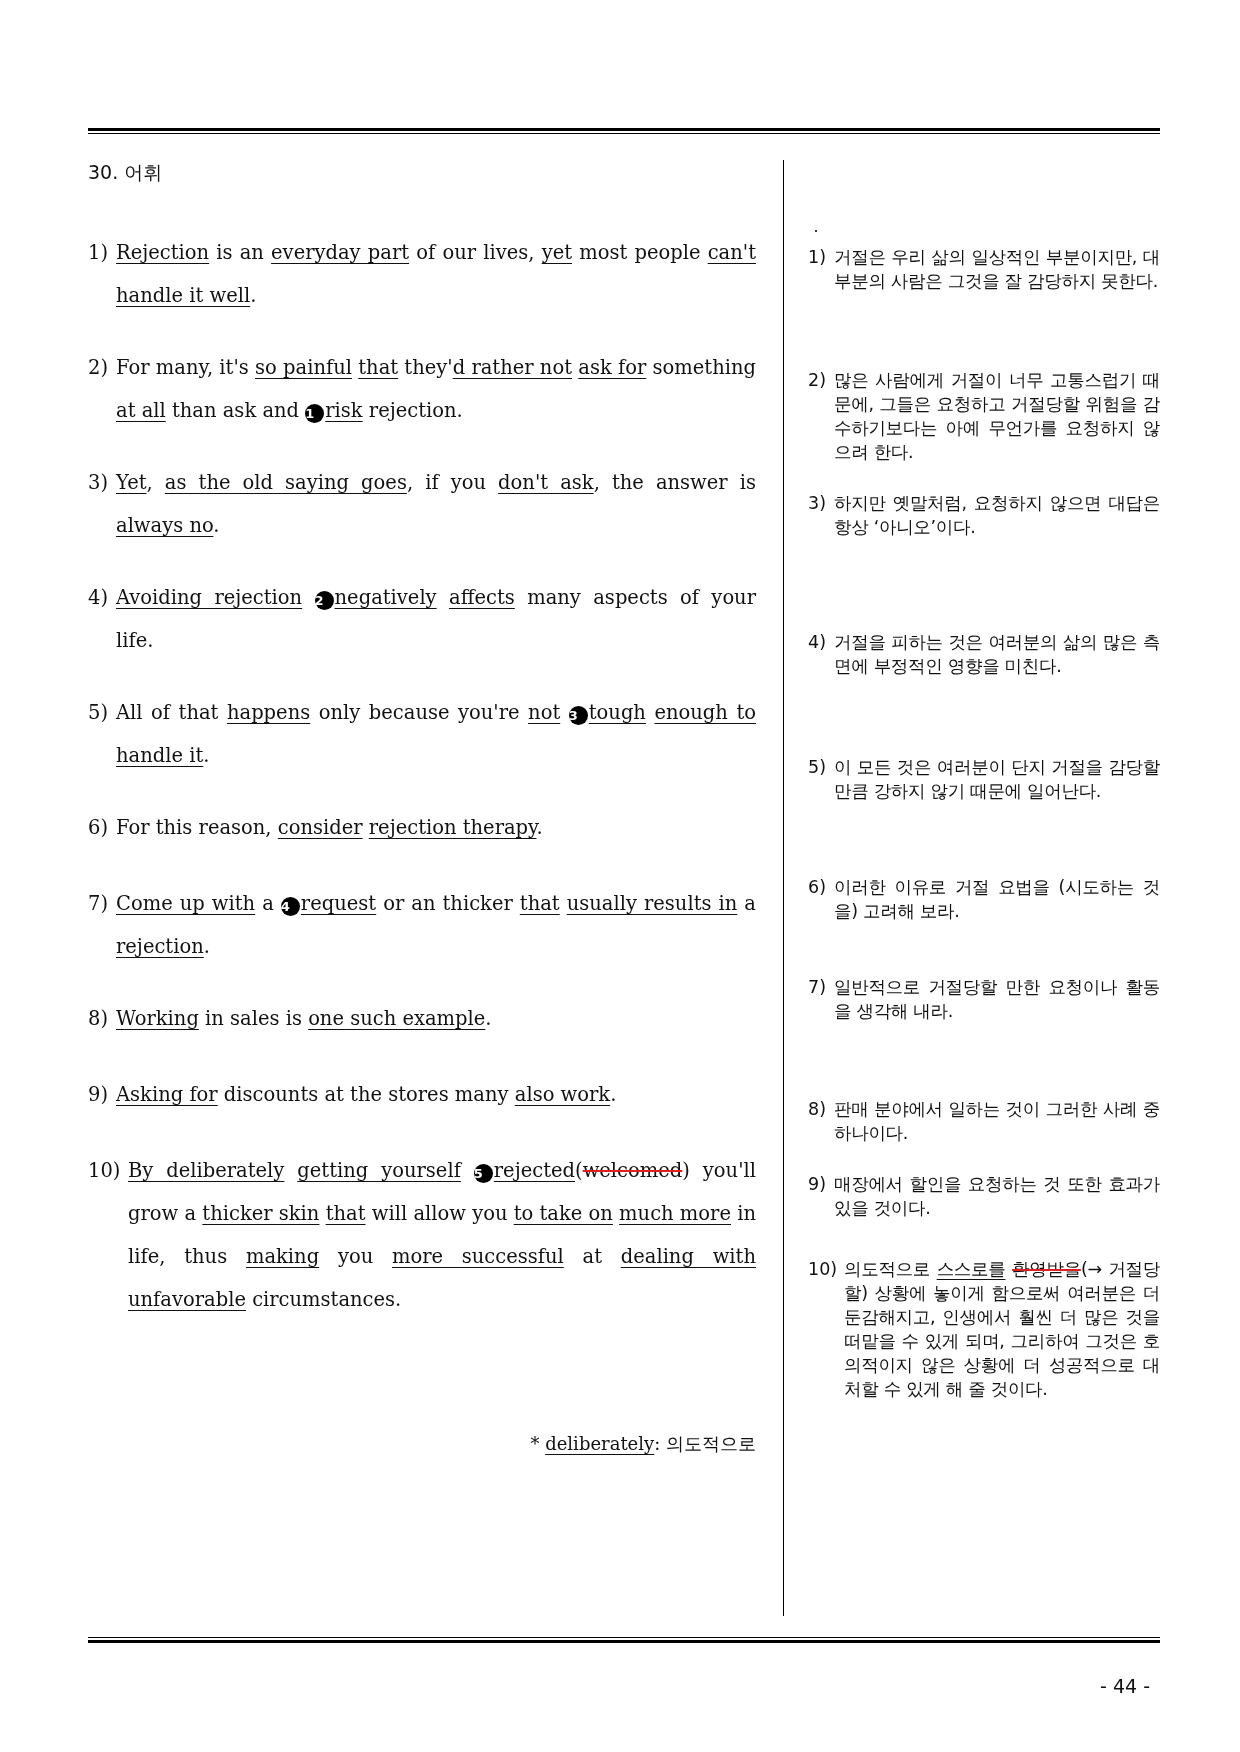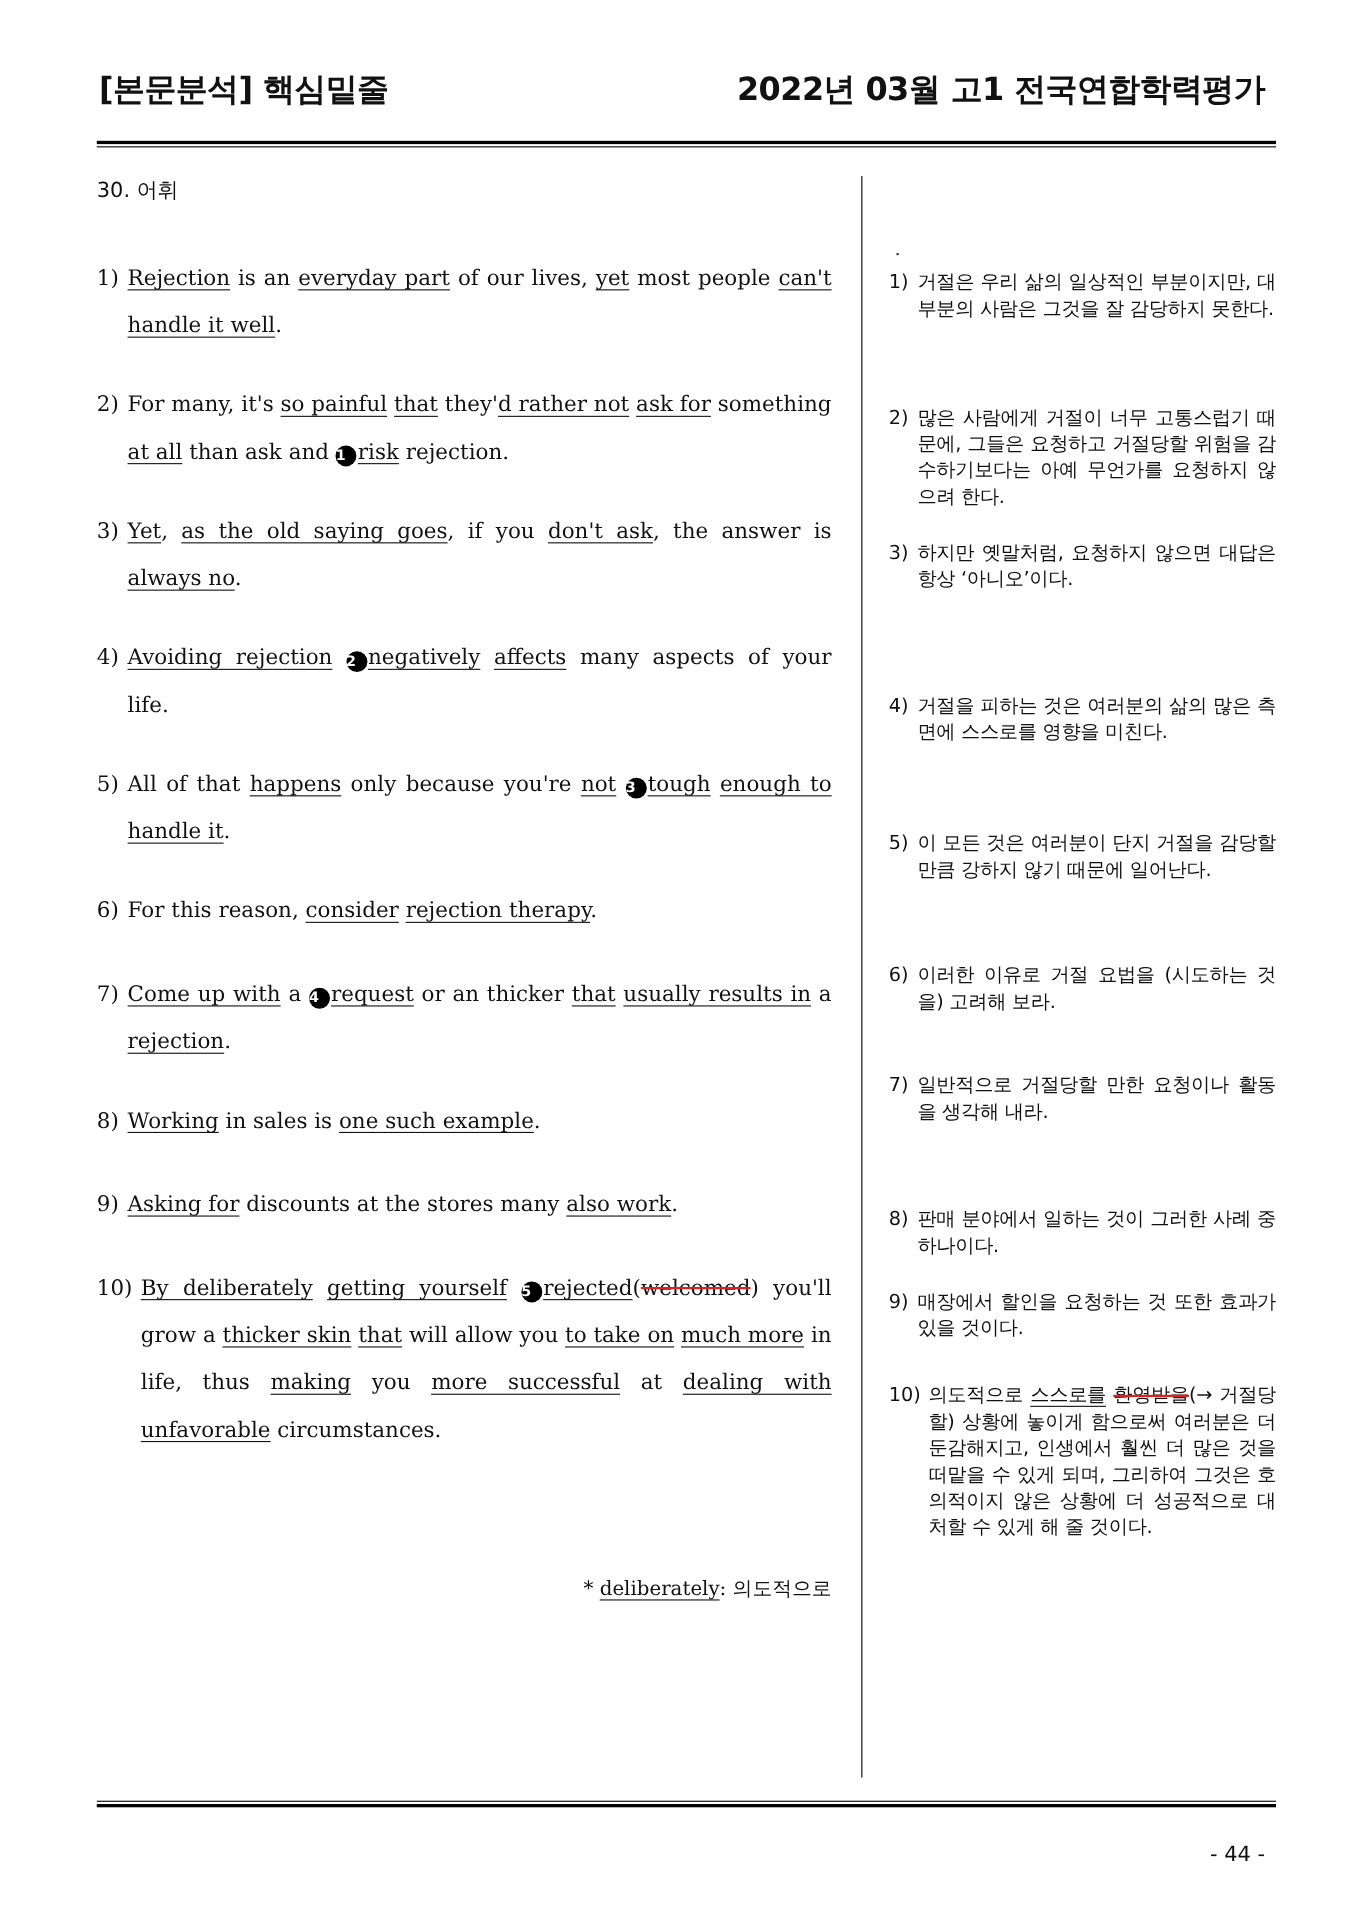--- a/index.html
+++ b/index.html
@@ -41,22 +41,20 @@
     .footnote { position: absolute; right: 484px; top: 1432px; font-size: 18px; font-family: "DejaVu Serif", serif; }
 
     .tiny-dot { position: absolute; left: 815px; top: 230px; width: 2px; height: 2px; background: #333; }
 
     .page-num { position: absolute; right: 90px; top: 1675px; font-family: "DejaVu Sans", sans-serif; font-size: 19px; }
   </style>
 </head>
 <body>
 
 <div class="header">
-  <div class="header-left">[본문분석] 핵심밑줄</div>
-  <div class="header-right">2022년 03월 고1 전국연합학력평가</div>
 </div>
 <div class="rule-top">
   <div class="thick"></div>
     <div class="gap"></div>
     <div class="thin"></div>
 </div>
 
 <div class="qtitle">30. 어휘</div>
 
 <div class="divider"></div>
@@ -114,21 +112,21 @@
 <div class="ko" style="top:368px">
     <span class="num">2)</span>
     <div class="body"><span>많은 사람에게 거절이 너무 고통스럽기 때문에, 그들은 요청하고 거절당할 위험을 감수하기보다는 아예 무언가를 요청하지 않으려 한다.</span></div>
   </div>
 <div class="ko" style="top:491px">
     <span class="num">3)</span>
     <div class="body"><span>하지만 옛말처럼, 요청하지 않으면 대답은 항상 ‘아니오’이다.</span></div>
   </div>
 <div class="ko" style="top:630px">
     <span class="num">4)</span>
-    <div class="body"><span>거절을 피하는 것은 여러분의 삶의 많은 측면에 스스로를 영향을 미친다.</span></div>
+    <div class="body"><span>거절을 피하는 것은 여러분의 삶의 많은 측면에 부정적인 영향을 미친다.</span></div>
   </div>
 <div class="ko" style="top:755px">
     <span class="num">5)</span>
     <div class="body"><span>이 모든 것은 여러분이 단지 거절을 감당할 만큼 강하지 않기 때문에 일어난다.</span></div>
   </div>
 <div class="ko" style="top:875px">
     <span class="num">6)</span>
     <div class="body"><span>이러한 이유로 거절 요법을 (시도하는 것을) 고려해 보라.</span></div>
   </div>
 <div class="ko" style="top:975px">

